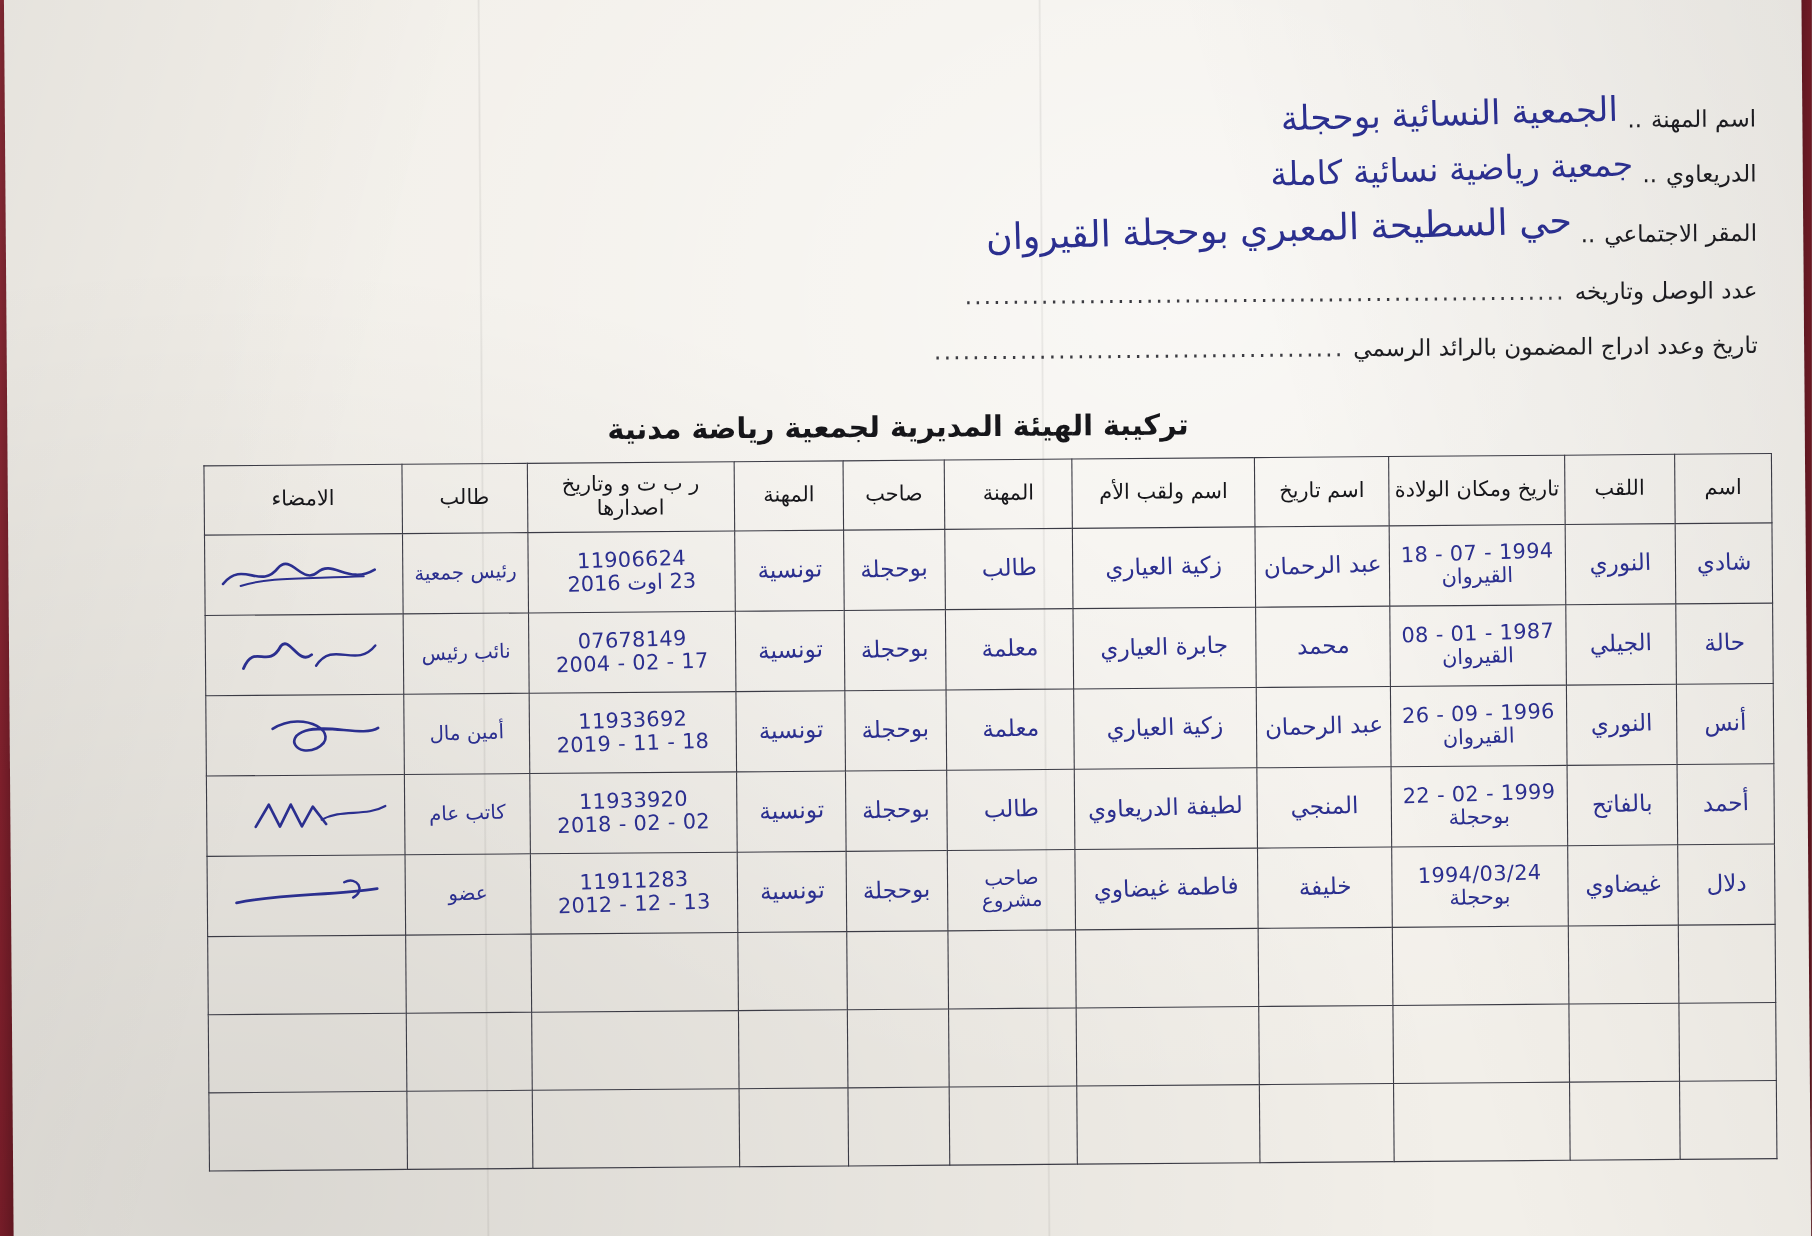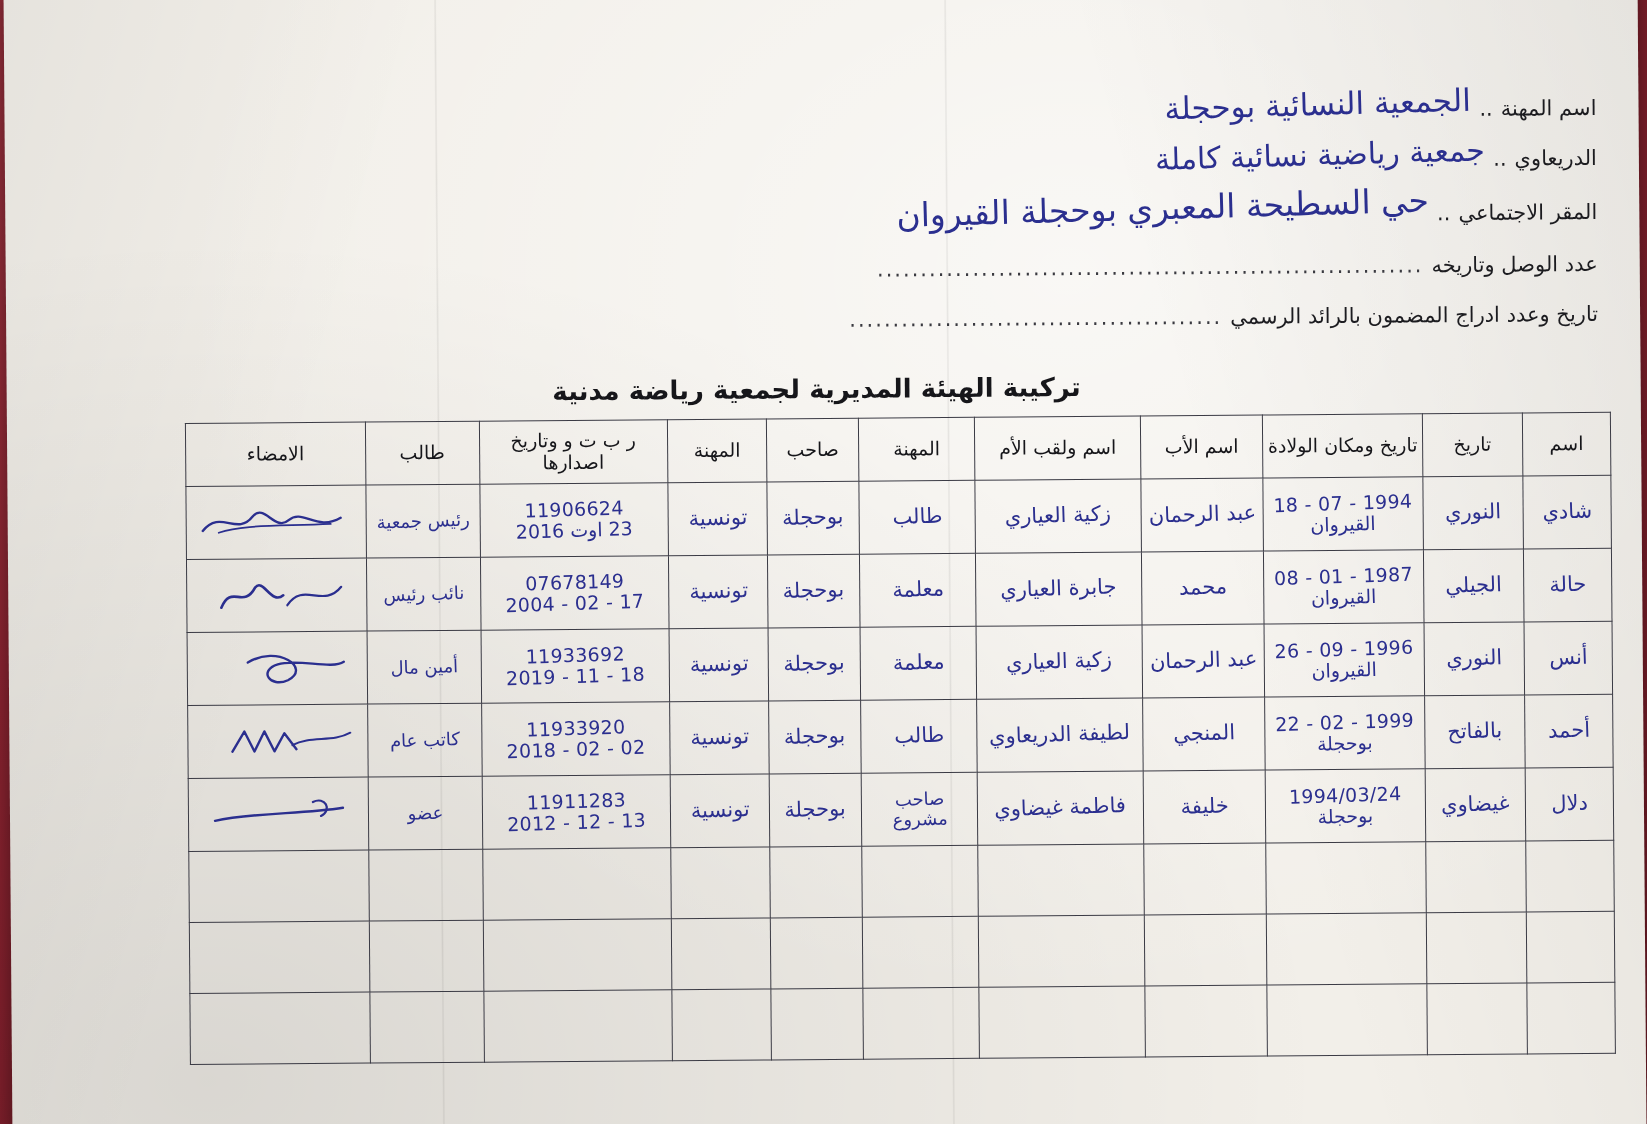--- a/index.html
+++ b/index.html
@@ -222,23 +222,23 @@
               <col class="c-job">
               <col class="c-res">
               <col class="c-nat">
             <col class="c-id">
               <col class="c-role">
               <col class="c-sign">
           </colgroup>
           <thead>
             <tr>
               <th>اسم</th>
-              <th>تاريخ</th>
+              <th>اللقب</th>
               <th>تاريخ ومكان الولادة</th>
-              <th>اسم الأب</th>
+              <th>اسم تاريخ</th>
               <th>اسم ولقب الأم</th>
               <th>المهنة</th>
               <th>صاحب</th>
               <th>المهنة</th>
               <th>ر ب ت و وتاريخ اصدارها</th>
               <th>طالب</th>
               <th>الامضاء</th>
             </tr>
           </thead>
           <tbody>

